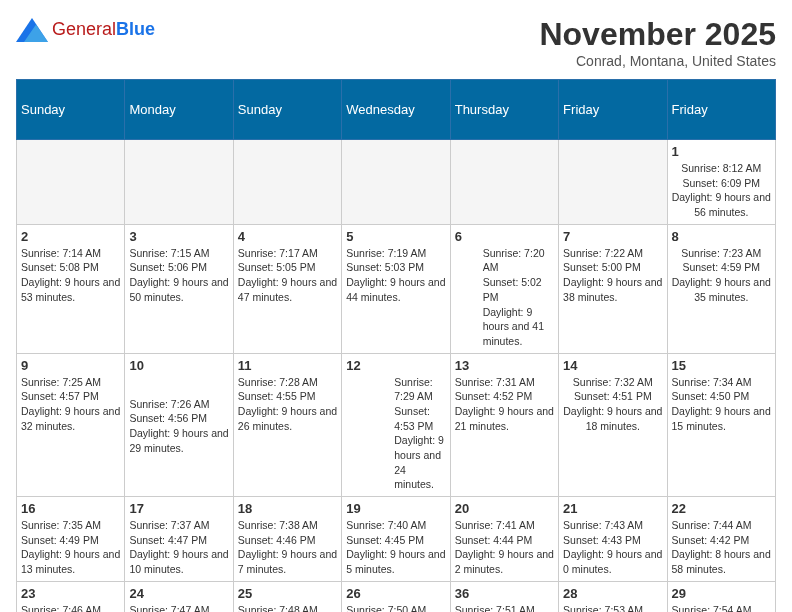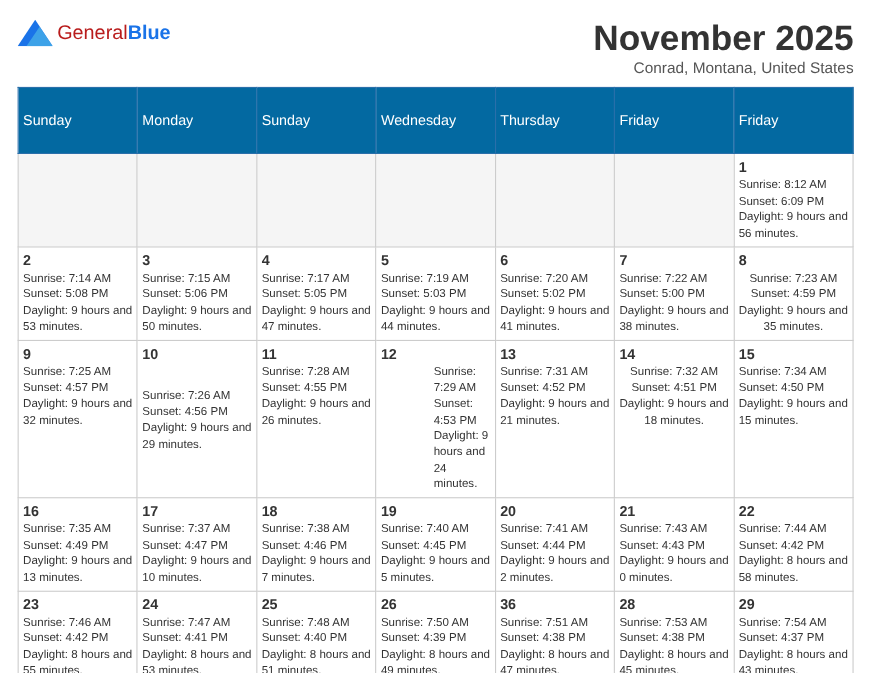--- a/index.html
+++ b/index.html
@@ -111,21 +111,21 @@
   <tbody id="calendar-body">
   <tr>
         <td class="empty"></td>
         <td class="empty"></td>
         <td class="empty"></td>
         <td class="empty"></td>
         <td class="empty"></td>
         <td class="empty"></td>
         <td>
           <span class="day-num">1</span>
-          <div class="day-info" style="white-space: pre-line;">Sunrise: 8:12 AM
+          <div class="day-info" style="white-space: pre-line; text-align: center;">Sunrise: 8:12 AM
 Sunset: 6:09 PM
 Daylight: 9 hours and 56 minutes.</div>
         </td>
       </tr>
       <tr>
         <td>
           <span class="day-num">2</span>
           <div class="day-info" style="white-space: pre-line;">Sunrise: 7:14 AM
 Sunset: 5:08 PM
 Daylight: 9 hours and 53 minutes.</div>
@@ -143,21 +143,21 @@
 Daylight: 9 hours and 47 minutes.</div>
         </td>
         <td>
           <span class="day-num">5</span>
           <div class="day-info" style="white-space: pre-line;">Sunrise: 7:19 AM
 Sunset: 5:03 PM
 Daylight: 9 hours and 44 minutes.</div>
         </td>
         <td>
           <span class="day-num">6</span>
-          <div class="day-info" style="white-space: pre-line;">Sunrise: 7:20 AM
+          <div class="day-info" style="white-space: pre-line; margin-left: 28px;">Sunrise: 7:20 AM
 Sunset: 5:02 PM
 Daylight: 9 hours and 41 minutes.</div>
         </td>
         <td>
           <span class="day-num">7</span>
           <div class="day-info" style="white-space: pre-line;">Sunrise: 7:22 AM
 Sunset: 5:00 PM
 Daylight: 9 hours and 38 minutes.</div>
         </td>
         <td>

